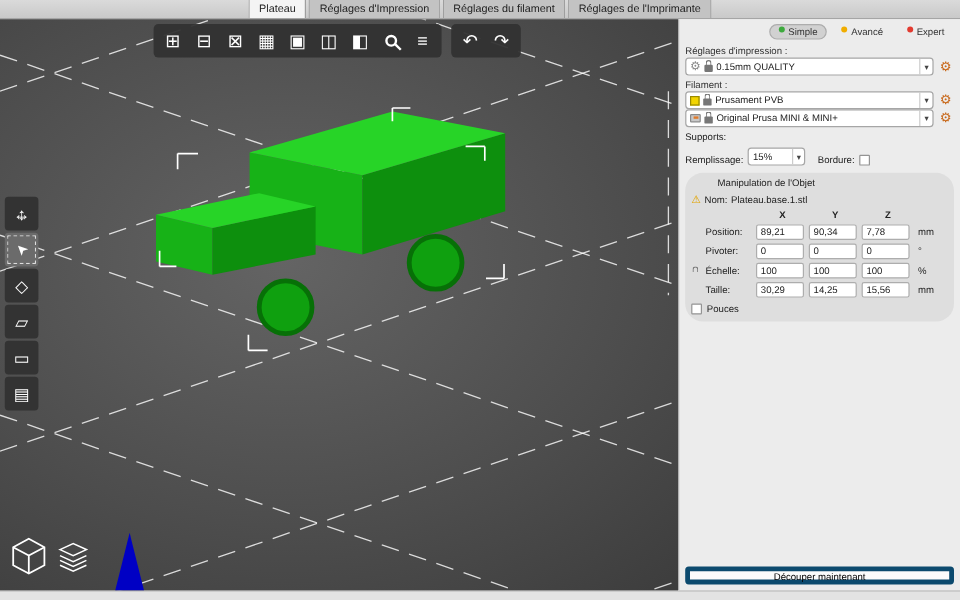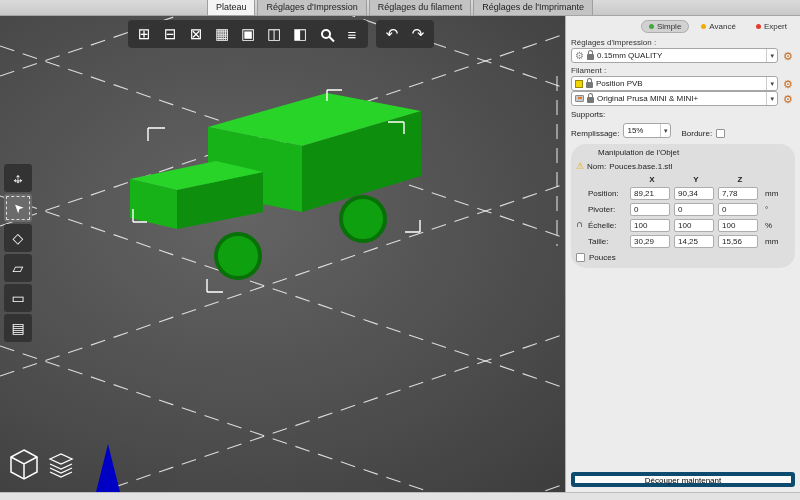--- a/index.html
+++ b/index.html
@@ -39,21 +39,21 @@
   .view-cube{position:absolute;left:8px;bottom:6px}
   .view-layers{position:absolute;left:46px;bottom:8px}
   .cone{position:absolute;left:96px;bottom:0;width:0;height:0;
         border-left:12px solid transparent;border-right:12px solid transparent;
         border-bottom:48px solid #0000c4}
 
   
   .sidebar{width:235px;background:#ececec;border-left:1px solid #b0b0b0;display:flex;
            flex-direction:column;padding:4px 5px 3px;font-size:8px}
   .modes{display:flex;justify-content:flex-end;gap:4px;margin-bottom:2px}
-  .mode{display:flex;align-items:center;gap:3px;padding:1px 7px;border-radius:8px;
+  .mode{display:flex;align-items:flex-start;gap:3px;padding:1px 7px;border-radius:8px;
         font-size:8px;color:#333;border:1px solid transparent;cursor:default}
   .mode.selected{background:#d1d1d1;border-color:#adadad}
   .dot{width:5px;height:5px;border-radius:50%}
   .dot-green{background:#3daa3d}.dot-yellow{background:#f0ad00}.dot-red{background:#e23b30}
 
   .sb-label{margin:3px 0 1px;color:#333}
   .combo-row{display:flex;align-items:center;gap:3px}
   .combo{flex:1;height:15px;background:#fff;border:1px solid #a6a6a6;border-radius:3px;
          display:flex;align-items:center;gap:3px;padding:0 2px 0 3px;min-width:0;cursor:default}
   .combo .val{flex:1;white-space:nowrap;overflow:hidden}
@@ -218,21 +218,21 @@
           <span class="chev">▾</span>
         </div>
         <div class="gear-btn">⚙</div>
       </div>
 
       <div class="sb-label">Filament :</div>
       <div class="combo-row">
         <div class="combo">
           <span class="swatch"></span>
           <span class="lock-icon"></span>
-          <span class="val">Position PVB</span>
+          <span class="val">Prusament PVB</span>
           <span class="chev">▾</span>
         </div>
         <div class="gear-btn">⚙</div>
       </div>
 
       <div class="combo-row">
         <div class="combo">
           <span class="printer-icon"></span>
           <span class="lock-icon"></span>
           <span class="val">Original Prusa MINI &amp; MINI+</span>
@@ -253,21 +253,21 @@
         </div>
         <span style="margin-left:6px">Bordure:</span>
         <span class="checkbox"></span>
       </div>
 
       <div class="obj-panel">
         <div class="obj-title">Manipulation de l'Objet</div>
         <div class="name-row">
           <span class="warn">⚠</span>
           <span class="bold">Nom:</span>
-          <span class="bold">Pouces.base.1.stl</span>
+          <span class="bold">Plateau.base.1.stl</span>
         </div>
         <div class="grid">
           <div></div>
             <div></div>
           <div class="axis-h">X</div>
           <div class="axis-h">Y</div>
           <div class="axis-h">Z</div>
           <div></div>
 
           <div></div>

